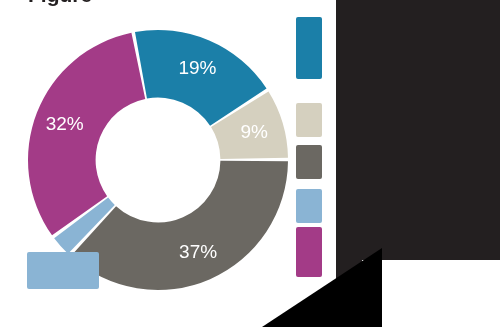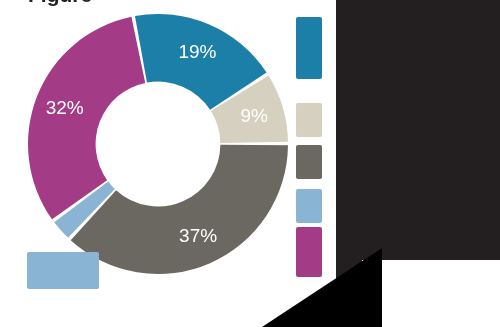--- a/index.html
+++ b/index.html
@@ -40,21 +40,21 @@
     font-weight: bold;
     color: #231f20;
     white-space: nowrap;
     line-height: 34px;
   }
 
   
   #donut-wrap {
     position: absolute;
     left: 28px;
-    top: 14px;
+    top: 30px;
     width: 260px;
     height: 260px;
   }
   #donut-svg {
     display: block;
     width: 260px;
     height: 260px;
     overflow: visible;
   }
   .slice-label {

